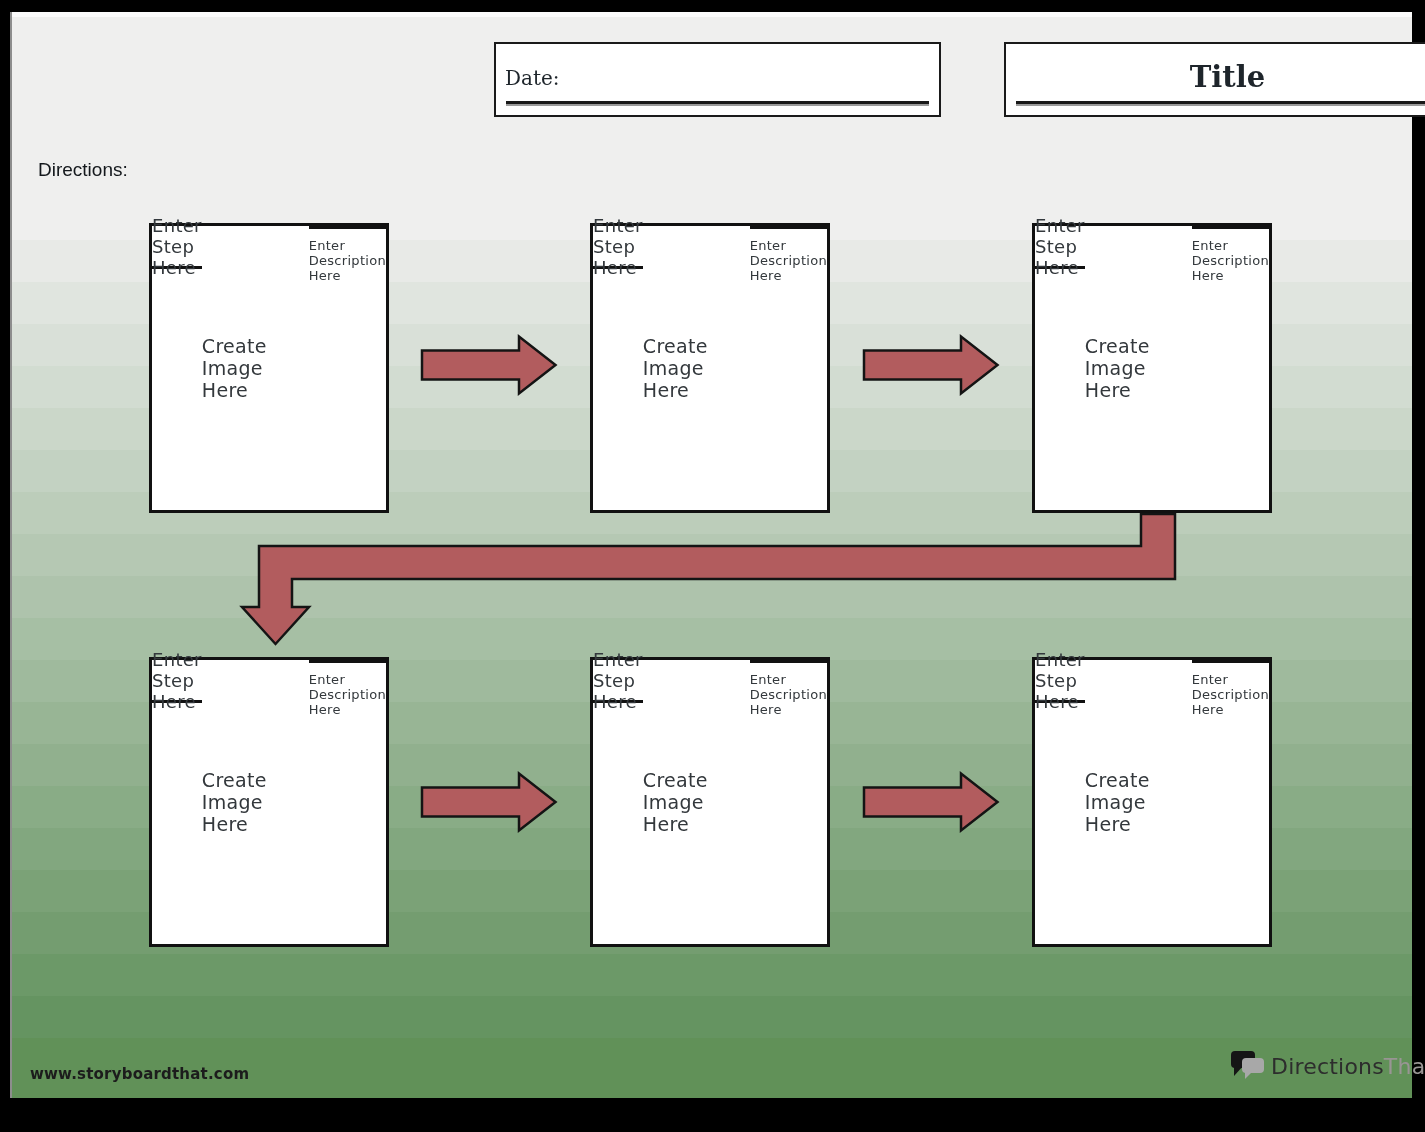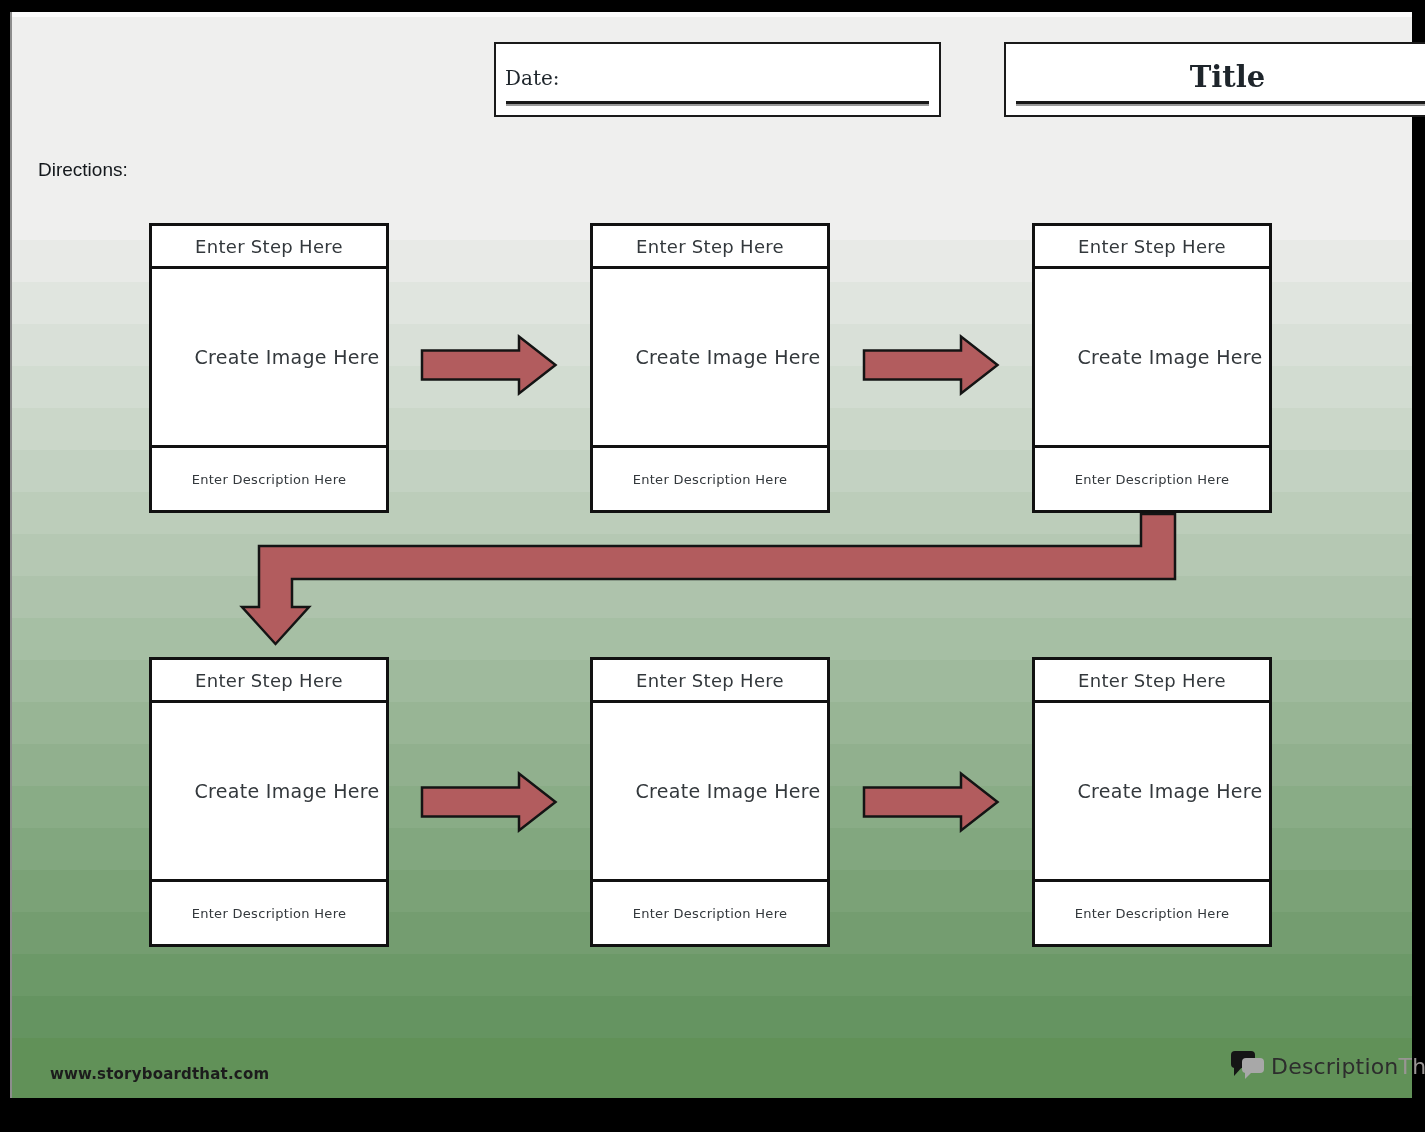--- a/index.html
+++ b/index.html
@@ -74,36 +74,35 @@
     font-family:Liberation Sans, sans-serif;
     font-size:19px; color:#14181c;
   }
   
   .stepbox{
     position:absolute;
     width:240px; height:290px;
     background:#fff;
     border:3px solid #111;
     box-sizing:border-box;
-    display:flex; flex-direction:column;
+    display:flex; flex-direction:row;
     font-family:"DejaVu Sans", sans-serif;
     color:#33383c;
     letter-spacing:0.3px;
   }
   .step-title{
     height:40px; flex:0 0 40px;
     border-bottom:3px solid #111;
     display:flex; align-items:center; justify-content:center;
     font-size:18px;
   }
   .step-image{
     flex:1 1 auto;
     display:flex; align-items:center; justify-content:center;
     font-size:19px;
-    margin-left:36px;
   }
   .step-desc{
     height:62px; flex:0 0 62px;
     border-top:3px solid #111;
     display:flex; align-items:center; justify-content:center;
     font-size:13px;
   }
   .r1{top:211px;} .r2{top:645px;}
   .c1{left:137px;} .c2{left:578px;} .c3{left:1020px;}
   
@@ -111,21 +110,20 @@
   .a1{left:408px; top:321px;}
   .a2{left:850px; top:321px;}
   .a3{left:408px; top:758px;}
   .a4{left:850px; top:758px;}
   .arrow-wrap{position:absolute; left:226px; top:498px; width:944px; height:154px;}
   
   .site-url{
     position:absolute; left:18px; top:1053px;
     font-size:15px; font-weight:bold; color:#1c1c1c;
     letter-spacing:0.2px;
-    margin-left:20px;
   }
   .logo{
     position:absolute; left:1218px; top:1038px;
     display:flex; align-items:center;
   }
   .logo-text{
     font-size:22px; color:#2d2d2d; margin-left:5px;
     letter-spacing:0.2px;
   }
   .logo-text .that{color:#999594;}
@@ -197,16 +195,16 @@
 
   <div class="site-url">www.storyboardthat.com</div>
 
   <div class="logo">
     <svg width="36" height="33" viewBox="0 0 36 33">
       <rect x="1" y="1" width="24" height="17" rx="4" fill="#151515"></rect>
       <polygon points="4,15 4,26 14,15" fill="#151515"></polygon>
       <rect x="12" y="8" width="22" height="15" rx="4" fill="#a8a8a8"></rect>
       <polygon points="15,21 15,29 23,21" fill="#a8a8a8"></polygon>
     </svg>
-    <div class="logo-text"><span>Description</span><span class="that">That</span></div>
+    <div class="logo-text"><span>Directions</span><span class="that">That</span></div>
   </div>
 
 </div>
 
 </body></html>

